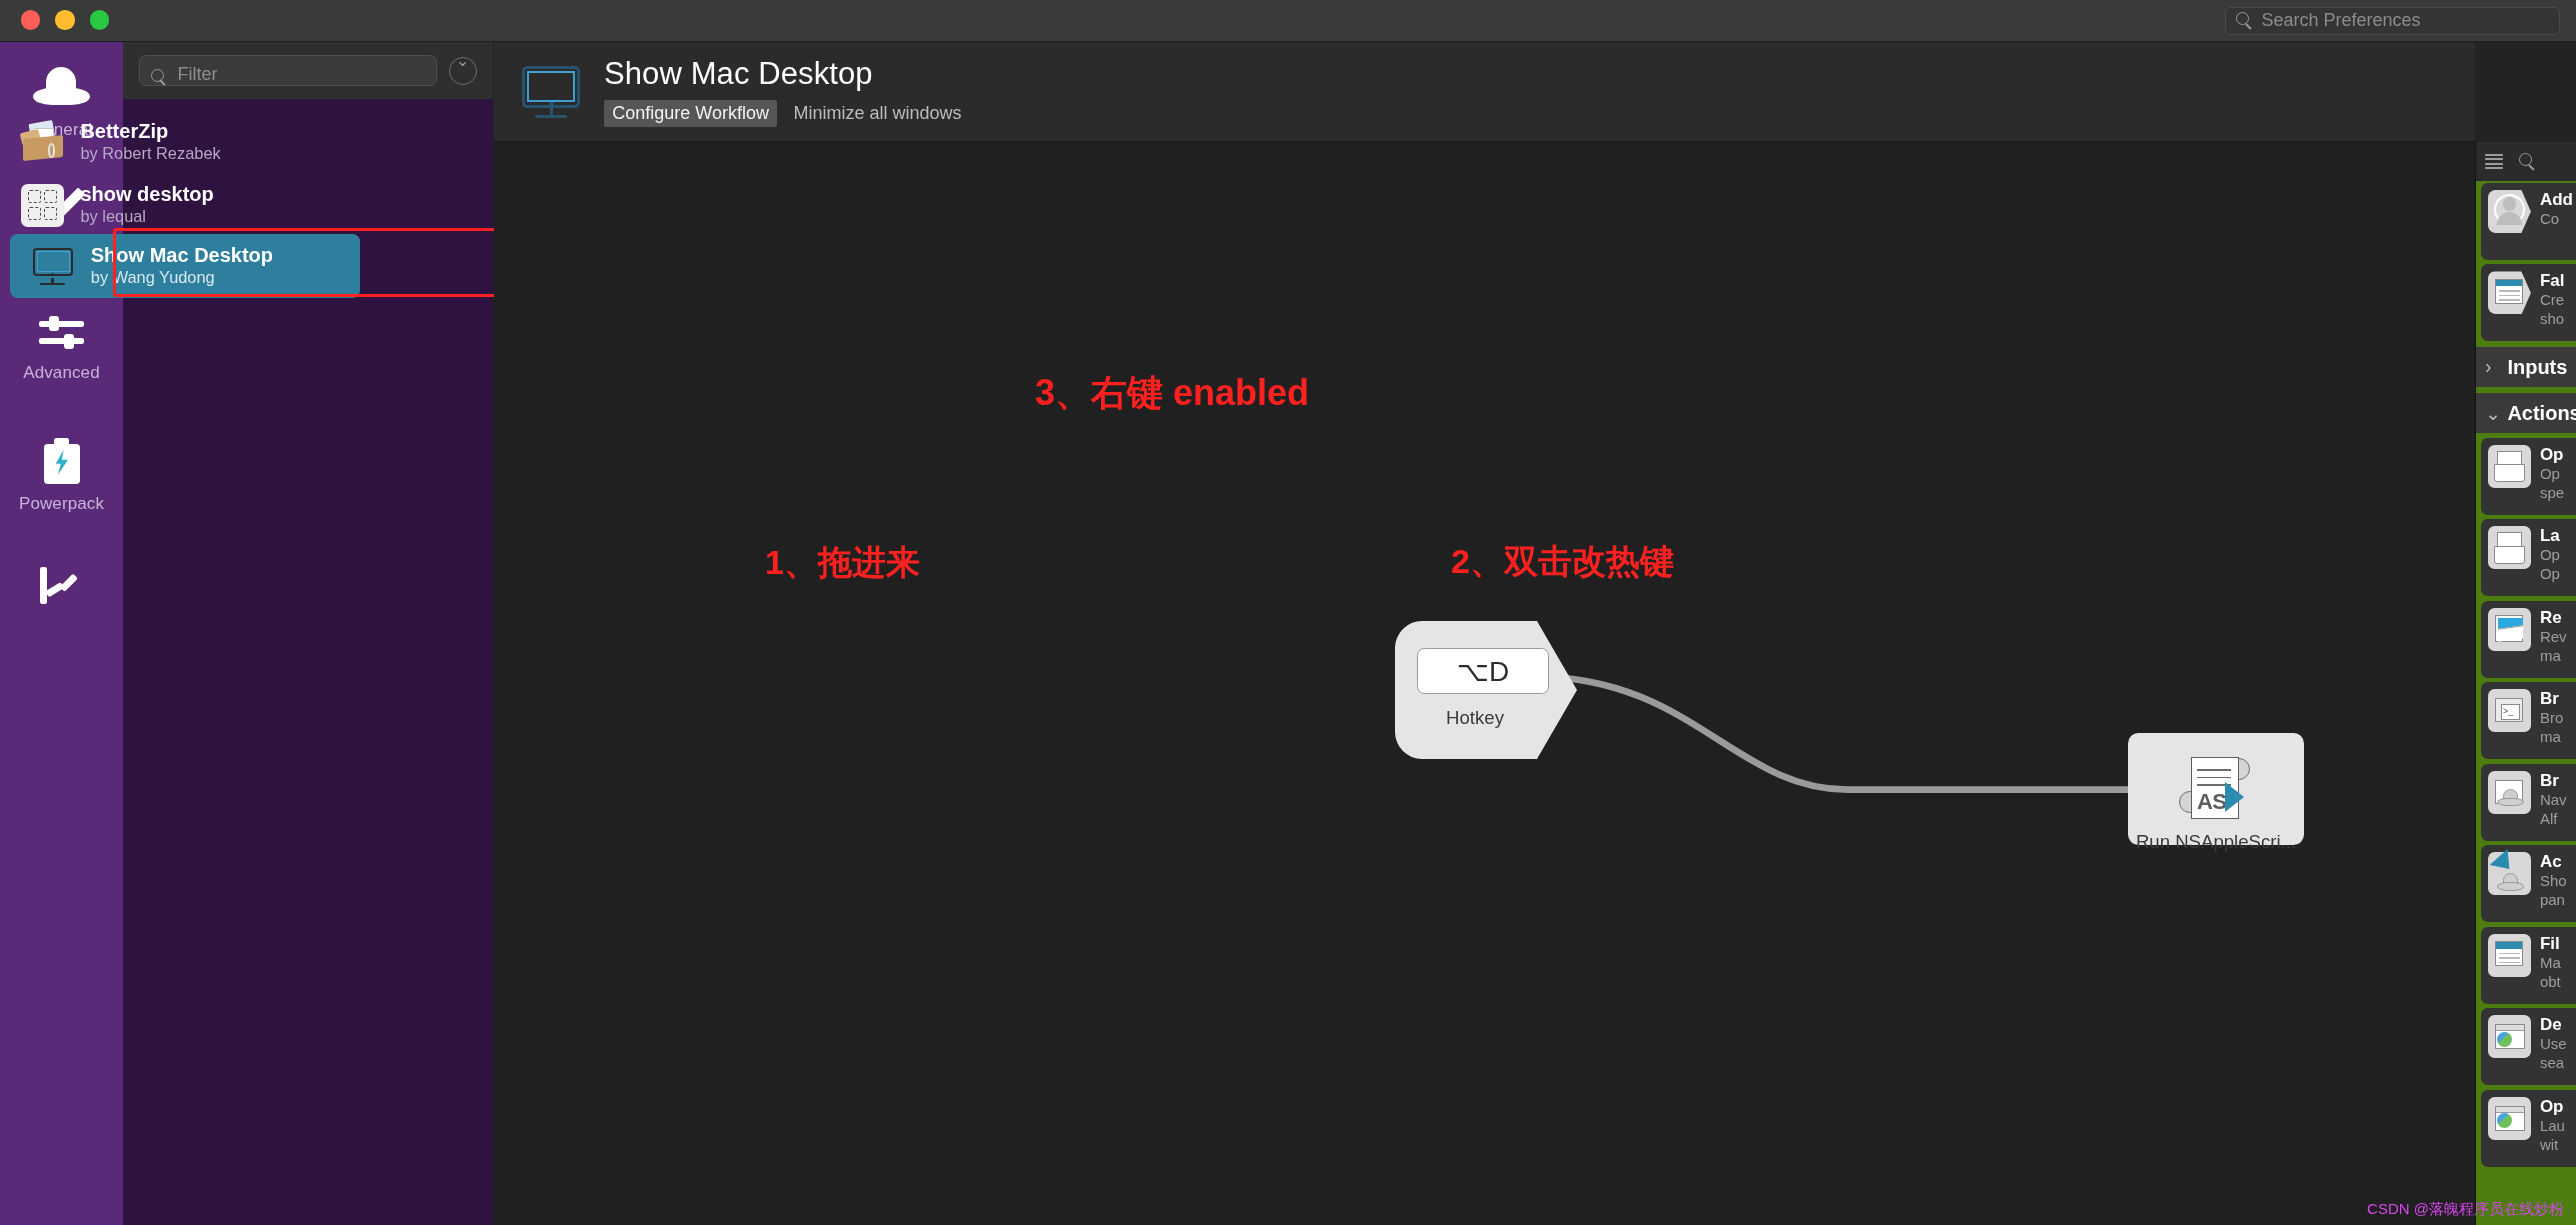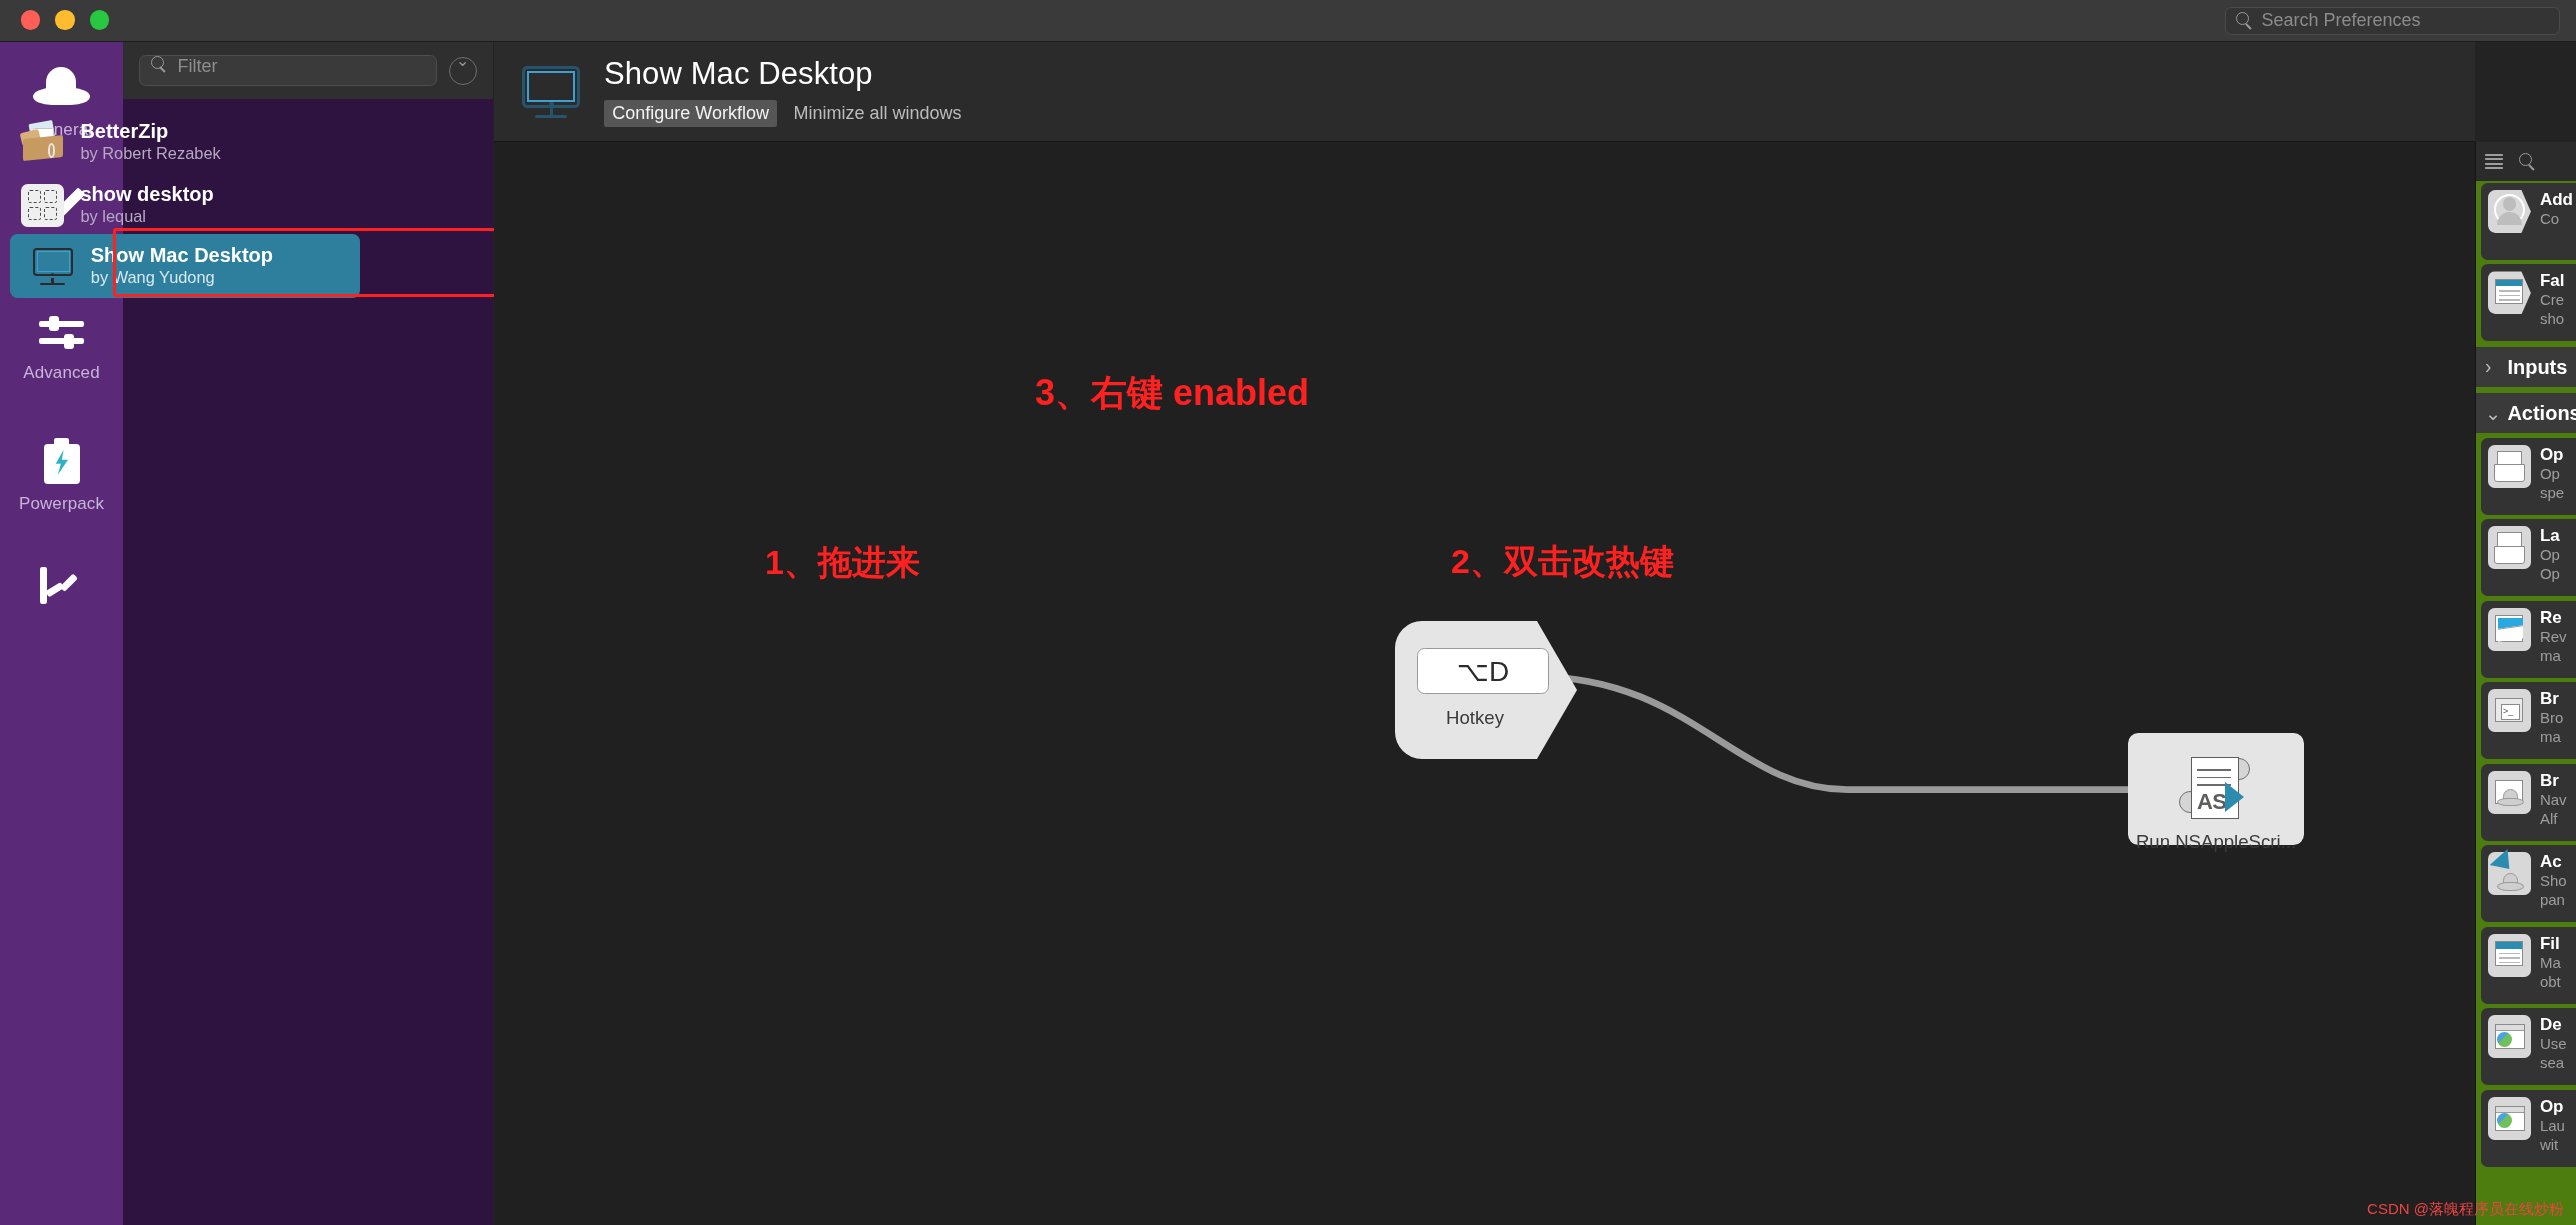--- a/index.html
+++ b/index.html
@@ -86,21 +86,21 @@
   .ic-usage i.ax { left:0; top:0; width:6.7px; height:37px; }
   .ic-usage i.l1 { left:7.4px; top:24px; width:18px; height:6.7px; transform:rotate(-32deg); transform-origin:left center; }
   .ic-usage i.l2 { left:22px; top:19.3px; width:19.3px; height:6.7px; transform:rotate(-45deg); transform-origin:left center;}
 
   
   .listcol { position:absolute; left:123px; top:42px; width:370px; height:1184px;
     background:#2e1240; }
   .filterbar { position:absolute; left:123px; top:42px; width:370px; height:57px;
     background:#2f2f2f; display:flex; align-items:center; padding:0 16.4px; gap:12px; }
   .filterfield { flex:1; height:31px; background:#3a3a3a; border:0.7px solid #4e4e4e;
-    border-radius:6.7px; display:flex; align-items:flex-start; gap:10.4px; padding:0 10.4px; }
+    border-radius:6.7px; display:flex; align-items:flex-end; gap:10.4px; padding:0 10.4px; }
   .filterfield .ph { color:#8e8e8e; font-size:18px; }
   .circbtn { width:28px; height:28px; border-radius:50%; border:1.5px solid #6e6e6e;
     position:relative; flex:none; }
   .circbtn::after { content:"⌄"; position:absolute; left:0; right:0; top:-6.7px;
     text-align:center; color:#9a9a9a; font-size:16.4px; }
 
   .wfitem { position:absolute; left:0; width:370px; height:64px; display:flex;
     align-items:center; gap:16.4px; padding-left:21px; }
   .wfitem.sel { left:10.4px; width:350px; background:#2e7f9e; border-radius:7.4px; }
   .wficon { width:43px; height:43px; flex:none; position:relative; }
@@ -240,21 +240,21 @@
   .g-term .pr{position:absolute;left:6.7px;top:6.7px;font-size:9px;color:#555;}
   .g-hat{position:absolute;left:9px;top:18px;width:27px;height:15px;}
   .g-hat .c{position:absolute;left:6px;top:0;width:15px;height:12px;background:#cfcfcf;border:1.5px solid #9a9a9a;border-radius:7.4px 7.4px 0 0;}
   .g-hat .b{position:absolute;left:0;top:9px;width:27px;height:8.2px;background:#cfcfcf;border:1.5px solid #9a9a9a;border-radius:13.4px/5.2px;}
   .g-arrow{position:absolute;left:4.5px;top:3px;width:0;height:0;border-left:12px solid transparent;border-right:12px solid transparent;border-top:16.4px solid #2b8cb0;transform:rotate(-42deg);}
   .g-browser{position:absolute;left:6.7px;top:9px;width:30px;height:25px;background:#fff;border:1.5px solid #8b8b8b;}
   .g-browser .tb{position:absolute;left:0;top:0;width:100%;height:6px;background:#ddd;border-bottom:0.7px solid #9a9a9a;}
   .g-globe{position:absolute;left:9px;top:16.4px;width:15px;height:15px;border-radius:50%;
      background:linear-gradient(135deg,#4aa3df 0%,#4aa3df 40%,#6fbf5c 41%,#6fbf5c 100%);}
 
-  .watermark { position:absolute; right:12px; bottom:7.4px; color:#ef4444; font-size:15px; }
+  .watermark { position:absolute; right:12px; bottom:7.4px; color:#d946ef; font-size:15px; }
 </style>
 </head>
 <body>
 
 <div class="window">
 
   <div class="titlebar">
     <div class="traffic">
       <div class="dot red"></div>
       <div class="dot yellow"></div>

